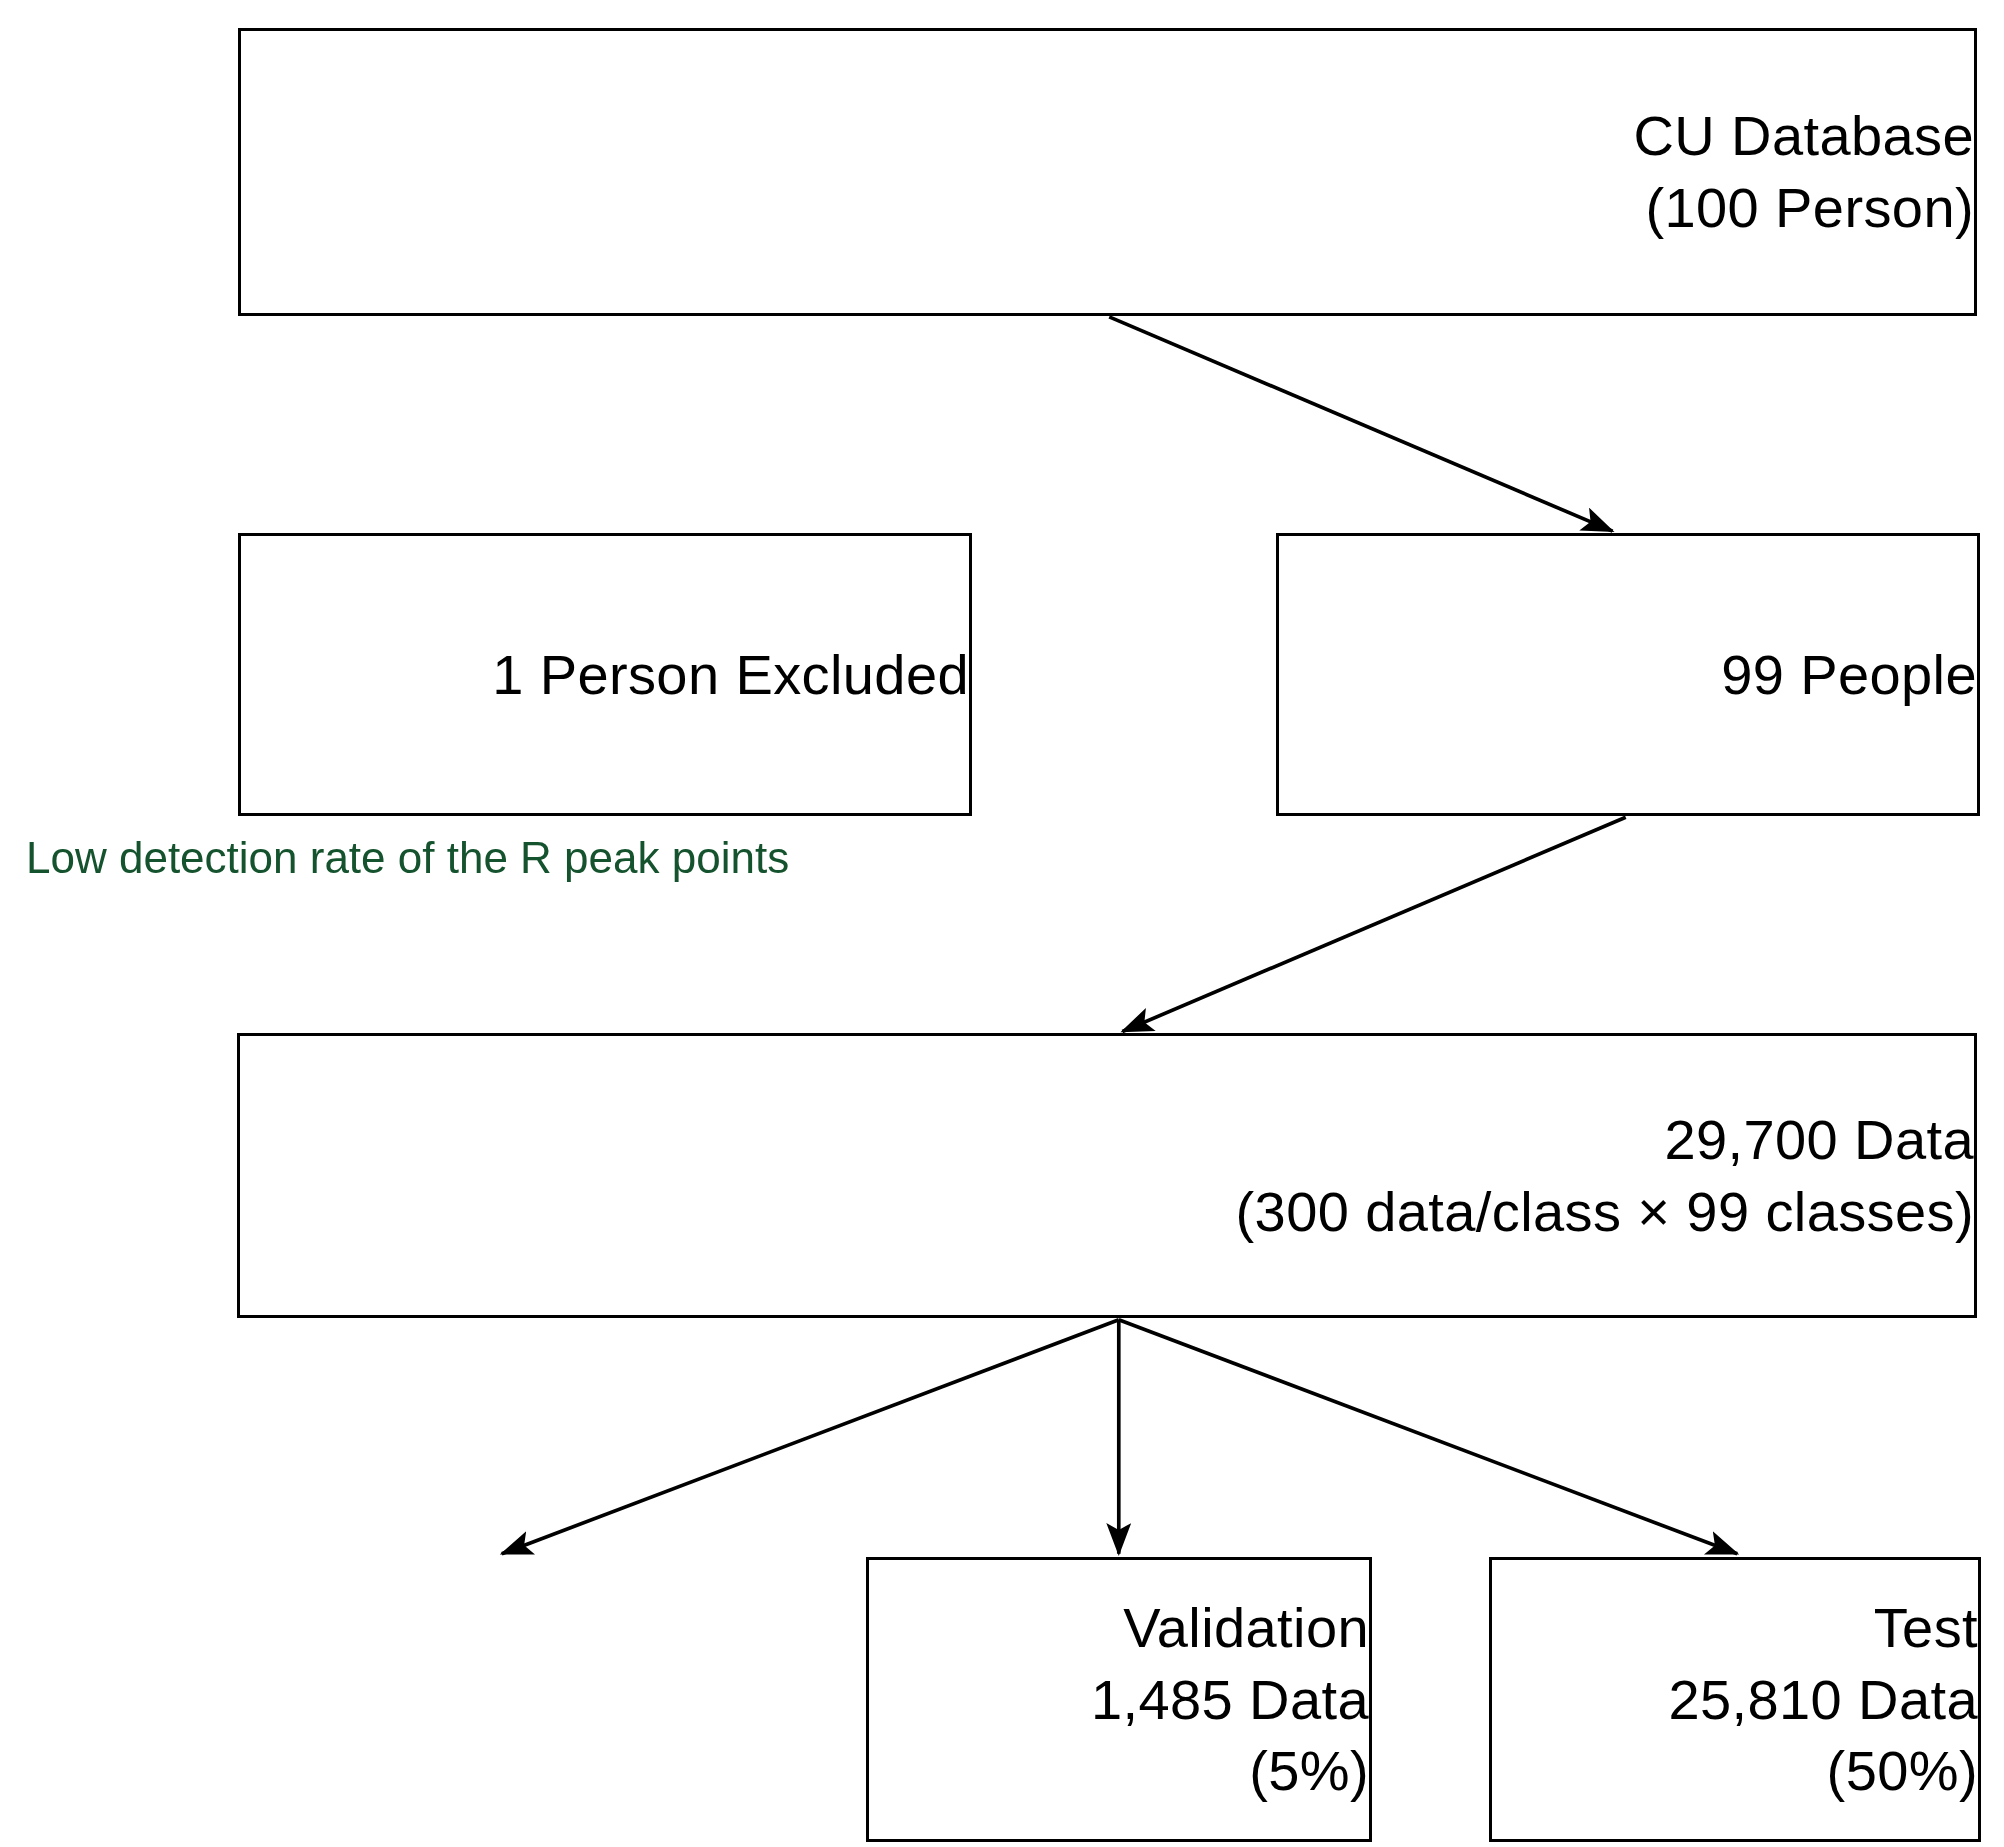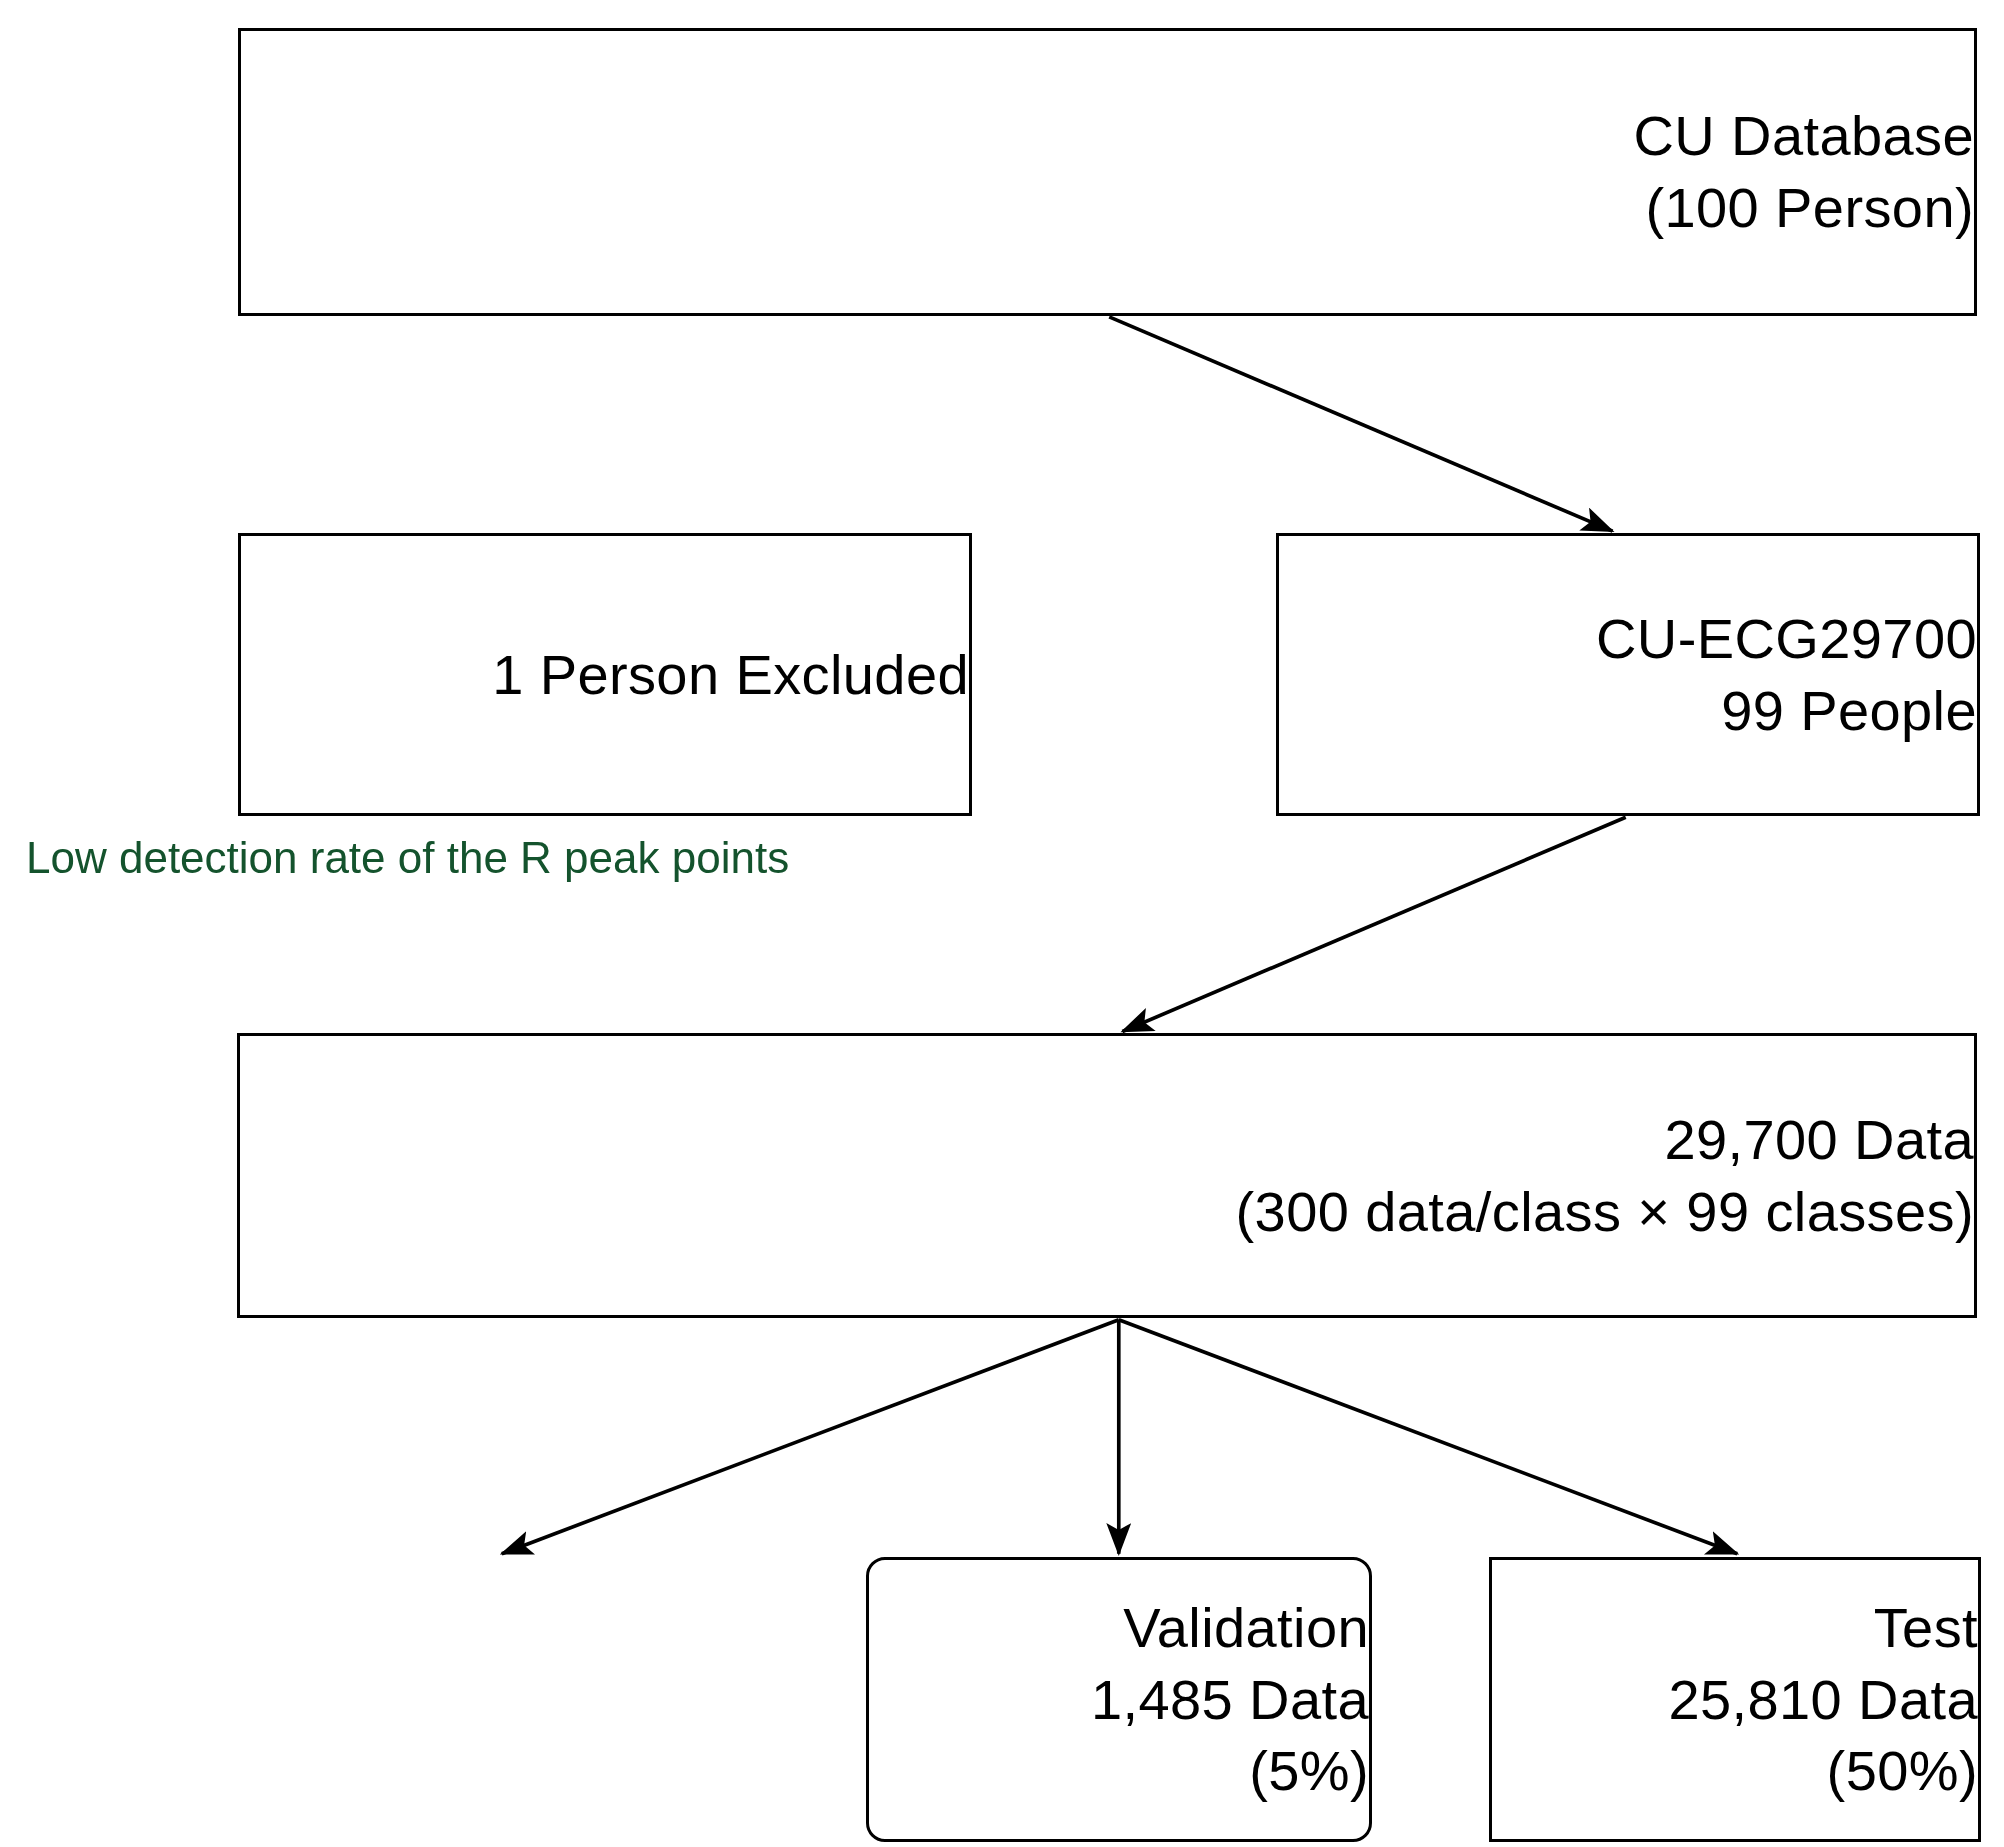--- a/index.html
+++ b/index.html
@@ -33,21 +33,21 @@
     white-space: nowrap;
     font-size: 56px;
     letter-spacing: 0.4px;
   }
   
   #node-cu-database      { left: 238px;  top: 28px;   width: 1739px; height: 288px; }
   #node-person-excluded  { left: 238px;  top: 533px;  width: 734px; height: 283px; }
   #node-cu-ecg29700      { left: 1276px; top: 533px;  width: 704px;  height: 283px; }
   #node-dataset-total    { left: 237px;  top: 1033px; width: 1740px; height: 285px; padding-left: 33px; }
   #node-training         { left: 238px;  top: 1557px; width: 508px;  height: 285px; }
-  #node-validation       { left: 866px; top: 1557px; width: 506px;  height: 285px; border-radius: 19px; }
+  #node-validation       { left: 866px; top: 1557px; width: 506px;  height: 285px; }
   #node-test             { left: 1489px; top: 1557px; width: 492px;  height: 285px; }
 
   #caption-low-detection {
     position: absolute;
     left: 26px;
     top: 830px;
     font-size: 44px;
     line-height: 1.28;
     white-space: nowrap;
     color: #14532d;
@@ -88,21 +88,20 @@
   <div class="node" id="node-cu-database">
     <span class="line">CU Database</span>
     <span class="line">(100 Person)</span>
   </div>
 
   <div class="node" id="node-person-excluded">
     <span class="line">1 Person Excluded</span>
   </div>
 
   <div class="node" id="node-cu-ecg29700">
-    <span class="line">CU-ECG29700</span>
     <span class="line">99 People</span>
   </div>
 
   <div id="caption-low-detection">Low detection rate of the R peak points</div>
 
   <div class="node" id="node-dataset-total">
     <span class="line">29,700 Data</span>
     <span class="line">(300 data/class × 99 classes)</span>
   </div>
 

